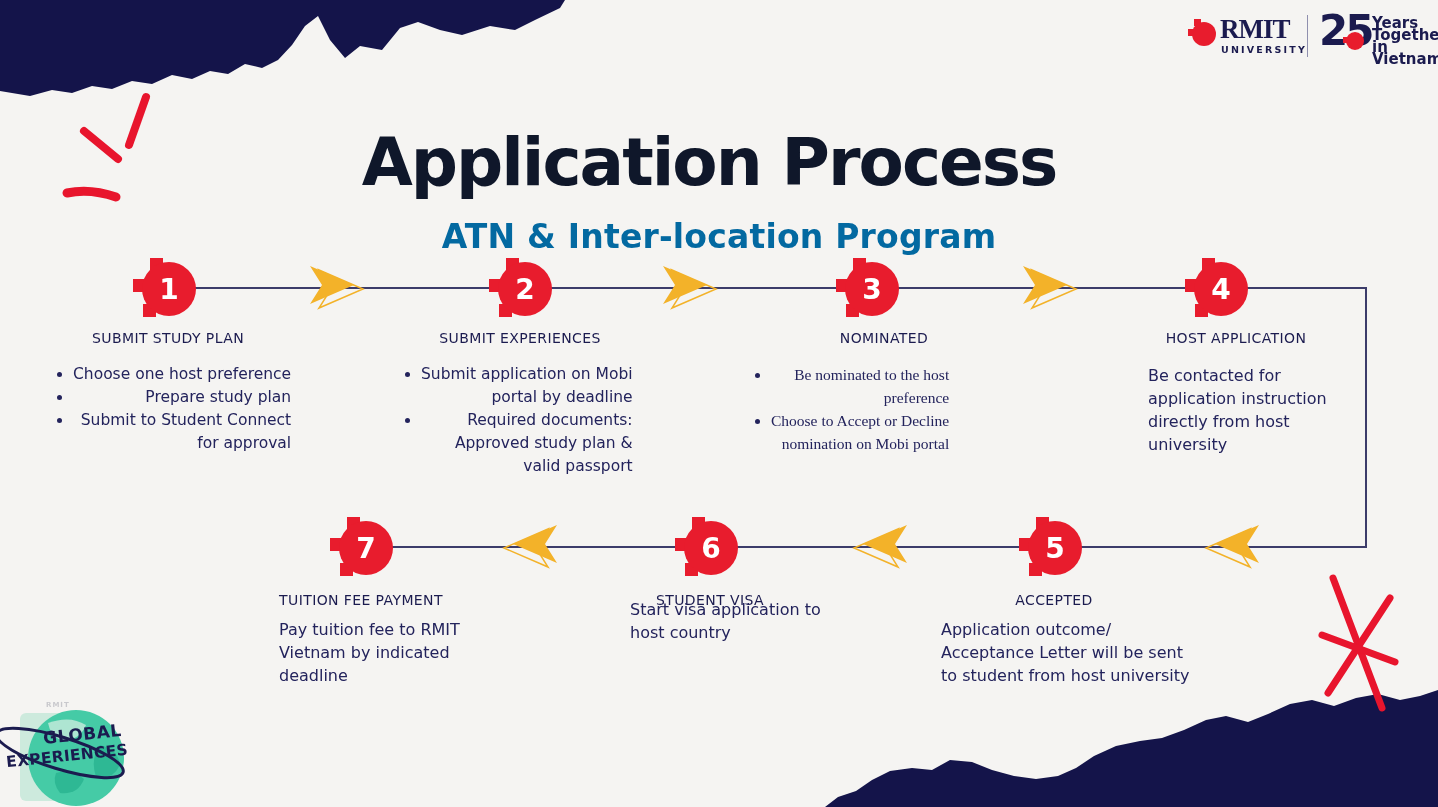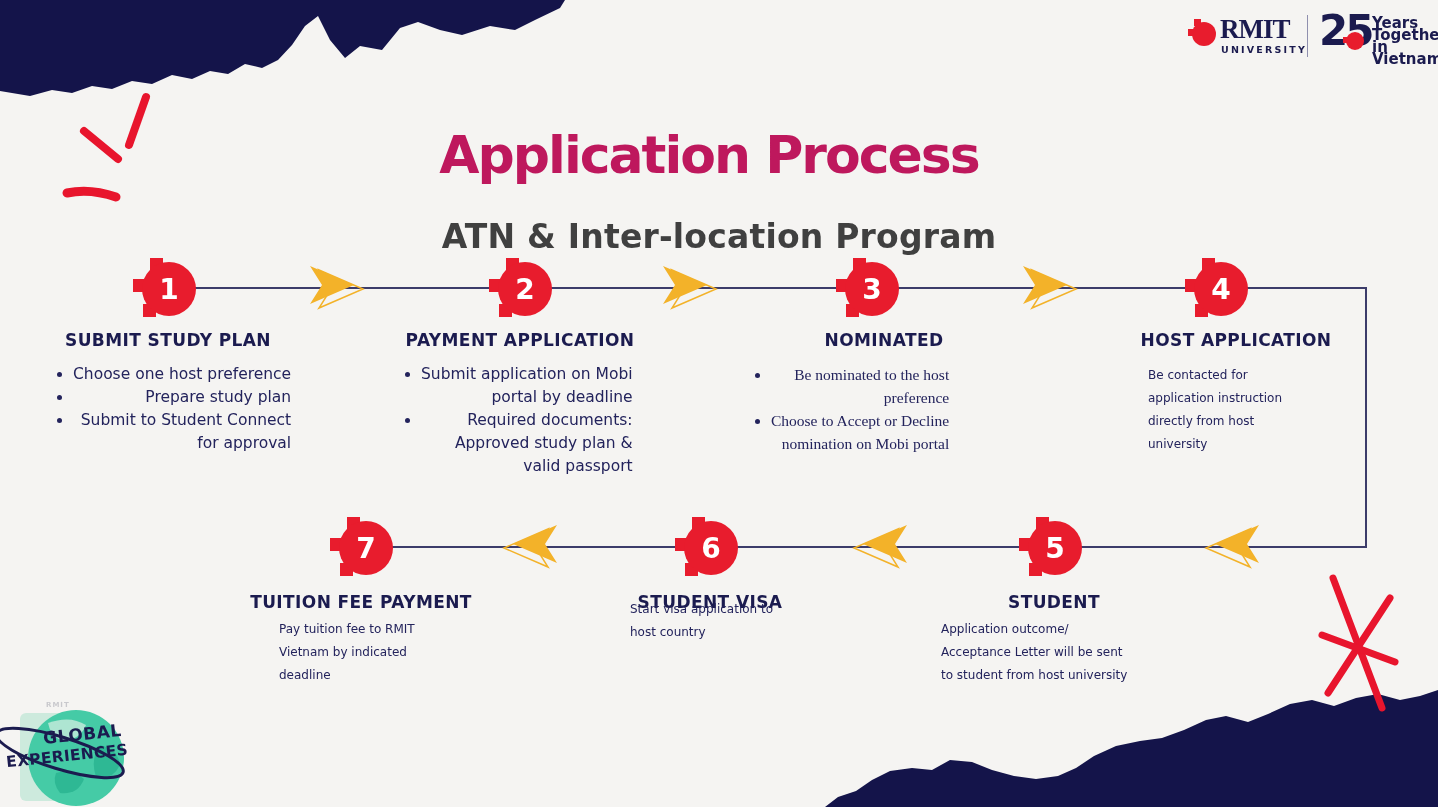--- a/index.html
+++ b/index.html
@@ -21,37 +21,37 @@
   .rmit-univ{position:absolute;left:33px;top:32px;color:#1b1b4f;font-size:9.5px;
     font-weight:bold;letter-spacing:2.2px;}
   .lockup-divider{position:absolute;left:119px;top:3px;width:1px;height:42px;background:#8f8fae;}
   .anniv-num{position:absolute;left:131px;top:-6px;color:#1b1b4f;font-size:42px;
     font-weight:bold;letter-spacing:-3px;}
   .anniv-red{position:absolute;left:158px;top:20px;width:18px;height:18px;border-radius:50%;background:#e81c2d;}
   .anniv-red::before{content:"";position:absolute;left:-3px;top:5px;width:6px;height:6px;background:#e81c2d;}
   .anniv-lines{position:absolute;left:184px;top:5px;color:#1b1b4f;font-size:15px;
     font-weight:bold;line-height:12px;white-space:pre-line;}
   
-  .main-title{position:absolute;left:709px;top:90px;transform:translateX(-50%);
-    color:#be185d;font-size:52px;font-weight:bold;letter-spacing:-2px;white-space:nowrap;}
+  .main-title{position:absolute;left:709px;top:80px;transform:translateX(-50%);
+    color:#0f172a;font-size:66px;font-weight:bold;letter-spacing:-2px;white-space:nowrap;}
   .sub-title{position:absolute;left:719px;top:190px;transform:translateX(-50%);
-    color:#404040;font-size:33px;font-weight:bold;letter-spacing:.2px;white-space:nowrap;}
+    color:#0369a1;font-size:33px;font-weight:bold;letter-spacing:.2px;white-space:nowrap;}
   
   .badge{position:absolute;width:54px;height:54px;z-index:6;}
   .badge .circle{position:absolute;inset:0;border-radius:50%;background:#e81c2d;}
   .badge .px{position:absolute;width:13px;height:13px;background:#e81c2d;}
   .badge .px-a{left:8px;top:-4px;}
   .badge .px-b{left:-9px;top:17px;}
   .badge .px-c{left:1px;top:42px;}
   .badge .num{position:absolute;inset:0;display:flex;align-items:center;justify-content:center;
     color:#ffffff;font-size:28px;font-weight:bold;}
   
   .step-title{position:absolute;transform:translateX(-50%);color:#1b1b4f;
-    font-size:17px;font-weight:700;letter-spacing:.4px;white-space:nowrap;z-index:5;}
-  .step-body{position:absolute;margin:0;color:#23235c;font-size:12px;line-height:23px;
+    font-size:14px;font-weight:400;letter-spacing:.4px;white-space:nowrap;z-index:5;}
+  .step-body{position:absolute;margin:0;color:#23235c;font-size:16px;line-height:23px;
     white-space:pre-line;z-index:5;}
   ul.step-bullets{position:absolute;margin:0;padding-left:17px;color:#23235c;
     font-size:15.5px;line-height:23px;z-index:5;text-align:right;}
   ul.step-bullets li{white-space:pre-line;}
   
   .arrow{position:absolute;width:58px;height:44px;z-index:4;}
   .arrow.left{transform:scaleX(-1);}
   
   .globe-logo{position:absolute;left:0px;top:695px;width:170px;height:112px;}
   .globe-watermark{position:absolute;left:46px;top:6px;color:#c9c9cd;font-size:7px;
@@ -163,21 +163,21 @@
   </div>
 
   <div>
     <div class="badge" style="left:498px;top:262px;">
       <span class="px px-a"></span>
         <span class="px px-b"></span>
         <span class="px px-c"></span>
       <span class="circle"></span>
         <span class="num">2</span>
     </div>
-    <div class="step-title" style="left:520px;top:330px;">PAYMENT APPLICATION</div>
+    <div class="step-title" style="left:520px;top:330px;">SUBMIT EXPERIENCES</div>
     <ul class="step-bullets" style="left:404px;top:363px;">
       <li>Submit application on Mobi
 portal by deadline</li>
       <li>Required documents:
 Approved study plan &amp;
 valid passport</li>
     </ul>
   </div>
 
   <div>
@@ -213,21 +213,21 @@
   </div>
 
   <div>
     <div class="badge" style="left:1028px;top:521px;">
       <span class="px px-a"></span>
         <span class="px px-b"></span>
         <span class="px px-c"></span>
       <span class="circle"></span>
         <span class="num">5</span>
     </div>
-    <div class="step-title" style="left:1054px;top:592px;">STUDENT</div>
+    <div class="step-title" style="left:1054px;top:592px;">ACCEPTED</div>
     <p class="step-body" style="left:941px;top:618px;">Application outcome/
 Acceptance Letter will be sent
 to student from host university</p>
   </div>
 
   <div>
     <div class="badge" style="left:684px;top:521px;">
       <span class="px px-a"></span>
         <span class="px px-b"></span>
         <span class="px px-c"></span>

